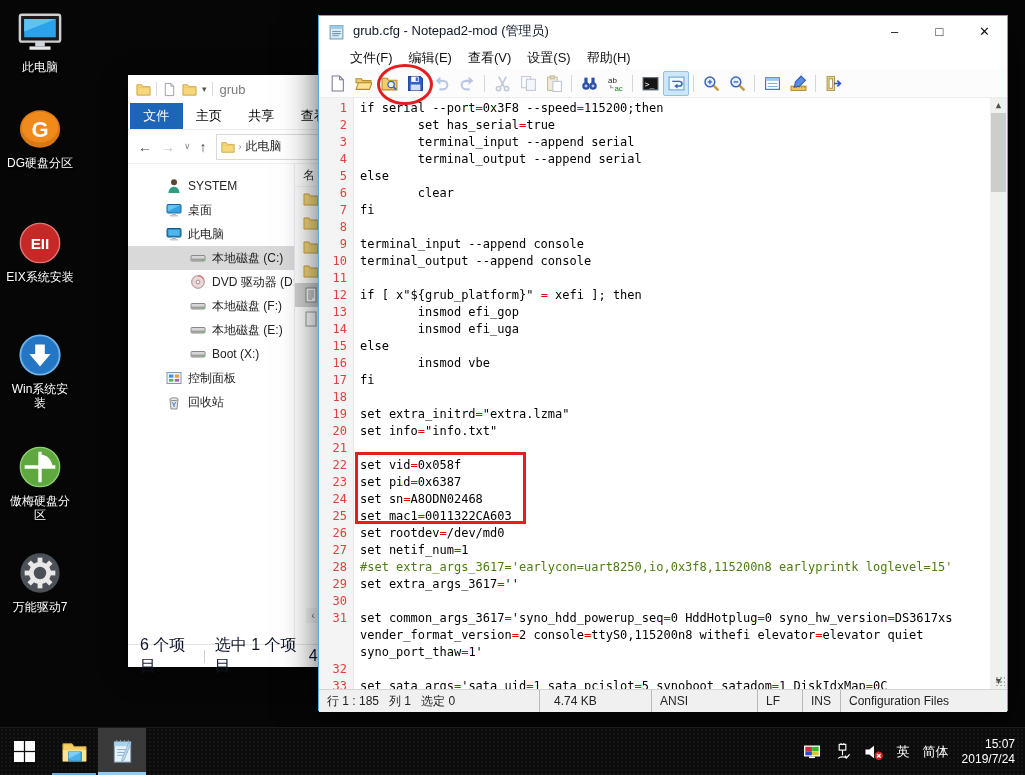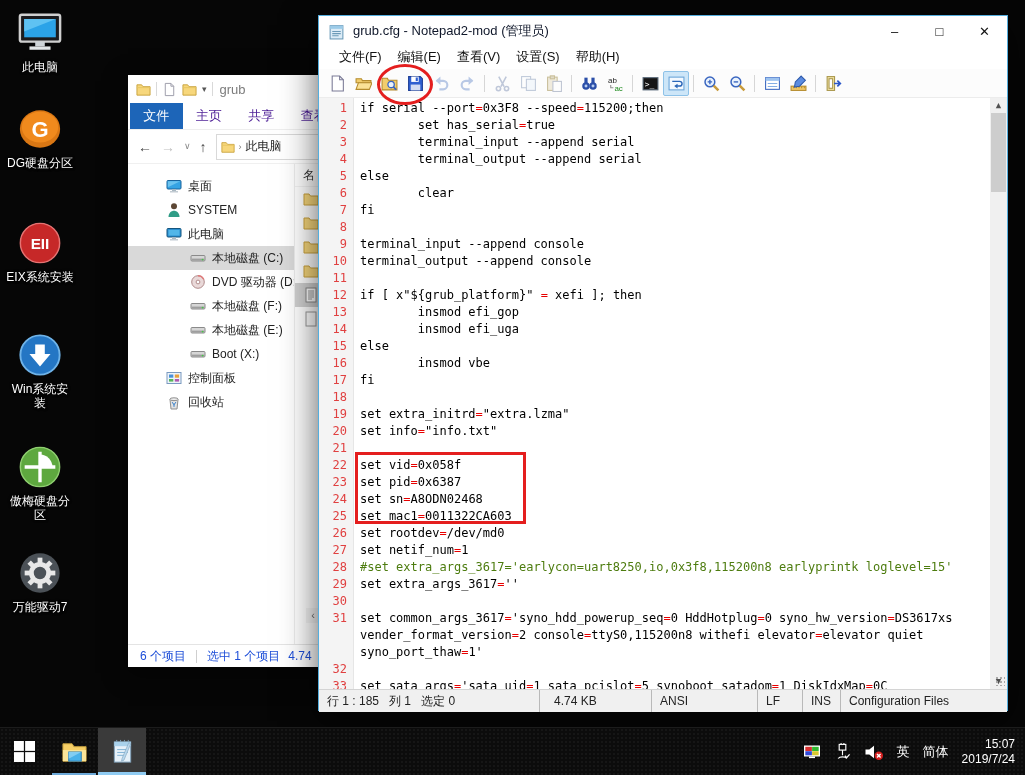--- a/index.html
+++ b/index.html
@@ -14,21 +14,21 @@
 
   
   .explorer{position:absolute;left:128px;top:75px;width:212px;height:592px;background:#fff;
             box-shadow:0 6px 22px rgba(0,0,0,.55);font-size:12px;color:#222;}
   .ex-titlebar{height:28px;display:flex;align-items:center;padding-left:8px;gap:5px;background:#fff;}
   .ex-titlebar .qa-ic{width:15px;height:15px;}
   .qa-sep{width:1px;height:14px;background:#d9d9d9;}
   .qa-chev{font-size:9px;color:#555;}
   .ex-title{color:#7c7c7c;font-size:13px;margin-left:2px;}
   .ex-tabs{height:26px;display:flex;align-items:stretch;padding-left:2px;background:#fff;border-bottom:1px solid #eee;}
-  .ex-tab{width:56px;display:flex;align-items:center;justify-content:center;font-size:13px;color:#4c1d95;}
+  .ex-tab{width:56px;display:flex;align-items:center;justify-content:center;font-size:13px;color:#000000;}
   .ex-tab.active{background:#1d65b8;color:#fff;}
   .ex-addr{height:33px;display:flex;align-items:center;padding:0 0 0 10px;gap:9px;background:#fff;}
   .nav-ar{font-size:14px;color:#444;line-height:1;}
   .nav-ar.dis{color:#c0c0c0;}
   .nav-ar.small{font-size:9px;color:#888;}
   .addr-box{flex:1;height:24px;border:1px solid #d9d9d9;display:flex;align-items:center;gap:4px;padding-left:4px;overflow:hidden;}
   .addr-box .qa-ic{width:14px;height:14px;flex:none;}
   .addr-chev{color:#777;font-size:9px;}
   .addr-crumb{font-size:12px;color:#222;white-space:nowrap;}
   .ex-main{position:relative;height:481px;display:flex;border-top:1px solid #f0f0f0;}
@@ -40,32 +40,32 @@
   .tree-row .tico{width:16px;height:16px;flex:none;}
   .ex-files{flex:1;border-left:1px solid #ececec;overflow:hidden;}
   .ex-col-h{height:22px;line-height:22px;padding-left:8px;color:#333;border-bottom:1px solid #f2f2f2;}
   .fp-row{height:24px;display:flex;align-items:center;padding-left:8px;}
   .fp-row.sel{background:#d0d0d0;}
   .fp-row .tico{width:16px;height:16px;}
   .ex-hscroll{position:absolute;right:0;bottom:22px;width:34px;height:15px;display:flex;align-items:center;background:#f6f6f6;}
   .hs-btn{width:14px;text-align:center;color:#707070;font-size:11px;line-height:15px;}
   .hs-thumb{flex:1;height:11px;background:#cdcdcd;}
   .ex-status{position:absolute;left:0;right:0;bottom:0;height:22px;border-top:1px solid #e4e4e4;
-             display:flex;align-items:center;padding-left:12px;font-size:12px;color:#1d4ed8;background:#fff;}
+             display:flex;align-items:center;padding-left:12px;font-size:16px;color:#0f172a;background:#fff;}
   .ex-st-sep{width:1px;height:13px;background:#cfcfcf;margin:0 10px;}
   .ex-size{margin-left:8px;}
 
   
   .notepad{position:absolute;left:318px;top:15px;width:690px;height:696px;background:#fff;
            border:1px solid #55aede;box-shadow:0 10px 34px rgba(0,0,0,.65);box-sizing:border-box;}
   .np-titlebar{height:30px;display:flex;align-items:center;background:#fff;}
   .np-appico{width:17px;height:17px;margin:0 8px 0 9px;flex:none;}
   .np-title{font-size:13px;color:#0f172a;flex:1;white-space:nowrap;}
   .np-ctrl{width:45px;height:30px;display:flex;align-items:center;justify-content:center;font-size:13px;color:#111;cursor:pointer;}
-  .np-menubar{height:23px;display:flex;align-items:flex-start;padding-left:12px;background:#fff;}
+  .np-menubar{height:23px;display:flex;align-items:center;padding-left:3px;background:#fff;margin-left:20px;}
   .np-menu{padding:2px 8px;font-size:13px;color:#111;cursor:pointer;}
   .np-toolbar{height:28px;display:flex;align-items:center;padding-left:5px;background:#fcfcfc;border-bottom:1px solid #ececec;}
   .tb-btn{width:24px;height:23px;display:flex;align-items:center;justify-content:center;border:1px solid transparent;border-radius:2px;cursor:pointer;}
   .tb-btn svg{width:17px;height:17px;}
   .tb-btn.pressed{background:#cde6f8;border-color:#8ec2e8;}
   .tb-btn.disabled{opacity:.62;}
   .tb-sep{width:1px;height:17px;background:#d6d6d6;margin:0 4px;}
   .np-editor{position:relative;height:591px;background:#fff;overflow:hidden;
              font-family:"DejaVu Sans Mono","Liberation Mono",monospace;font-size:12px;line-height:17px;}
   .gutterfill{position:absolute;left:0;top:0;bottom:0;width:34px;background:#f4f4f4;border-right:1px solid #e6e6e6;}
@@ -225,36 +225,36 @@
         </span>
       <span class="addr-chev">›</span>
       <span class="addr-crumb">此电脑</span>
     </div>
   </div>
   <div class="ex-main">
     <div class="ex-tree" id="ex-tree">
         <div class="tree-row lvl1">
           <span class="tico">
             <svg viewBox="0 0 16 16">
+              <circle cx="8" cy="4.3" r="3" fill="#5c4634"></circle>
+              <path d="M2.5 15c0-4.2 3-6.2 5.5-6.2s5.5 2 5.5 6.2z" fill="#2f9c86"></path>
+            </svg>
+          </span>
+          <span>SYSTEM</span>
+        </div>
+        <div class="tree-row lvl1">
+          <span class="tico">
+            <svg viewBox="0 0 16 16">
               <rect x="1" y="2.5" width="14" height="8.5" rx="1" fill="#35a3e3" stroke="#19639c"></rect>
               <path d="M1.8 3.2h12.4l-12.4 6z" fill="#6cc3ef"></path>
               <rect x="6" y="11" width="4" height="2" fill="#aab8c2"></rect>
               <rect x="4" y="13" width="8" height="1.5" fill="#c3ccd3"></rect>
             </svg>
           </span>
           <span>桌面</span>
-        </div>
-        <div class="tree-row lvl1">
-          <span class="tico">
-            <svg viewBox="0 0 16 16">
-              <circle cx="8" cy="4.3" r="3" fill="#5c4634"></circle>
-              <path d="M2.5 15c0-4.2 3-6.2 5.5-6.2s5.5 2 5.5 6.2z" fill="#2f9c86"></path>
-            </svg>
-          </span>
-          <span>SYSTEM</span>
         </div>
         <div class="tree-row lvl1">
           <span class="tico">
             <svg viewBox="0 0 16 16">
               <rect x="1" y="2.5" width="14" height="8.5" rx="1" fill="#2b8fd0" stroke="#15557e"></rect>
               <rect x="2.5" y="4" width="11" height="5.5" fill="#52b6e8"></rect>
               <rect x="6" y="11" width="4" height="2" fill="#aab8c2"></rect>
               <rect x="4" y="13" width="8" height="1.5" fill="#c3ccd3"></rect>
             </svg>
           </span>

